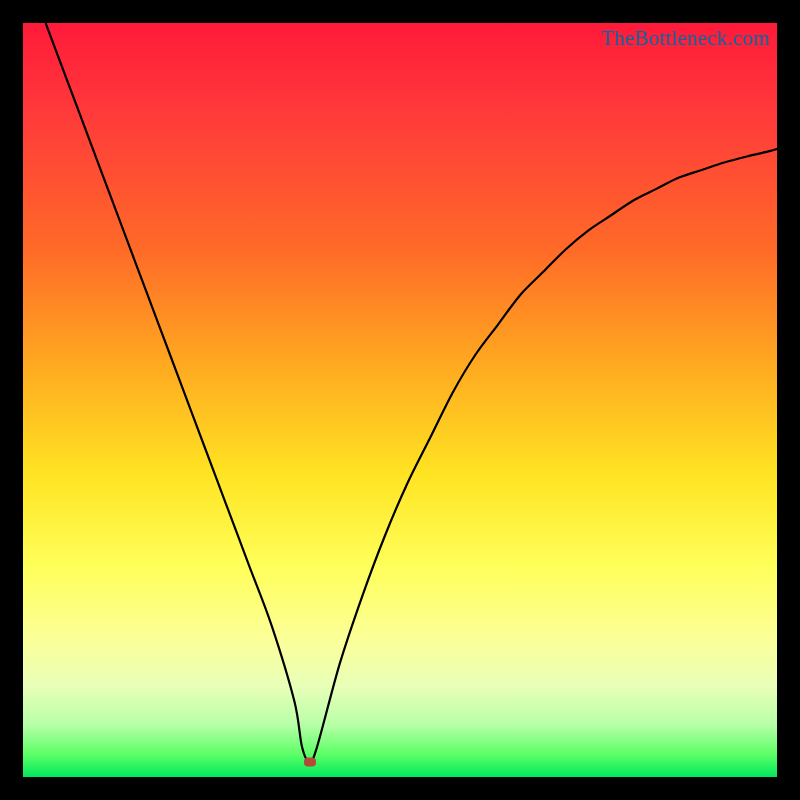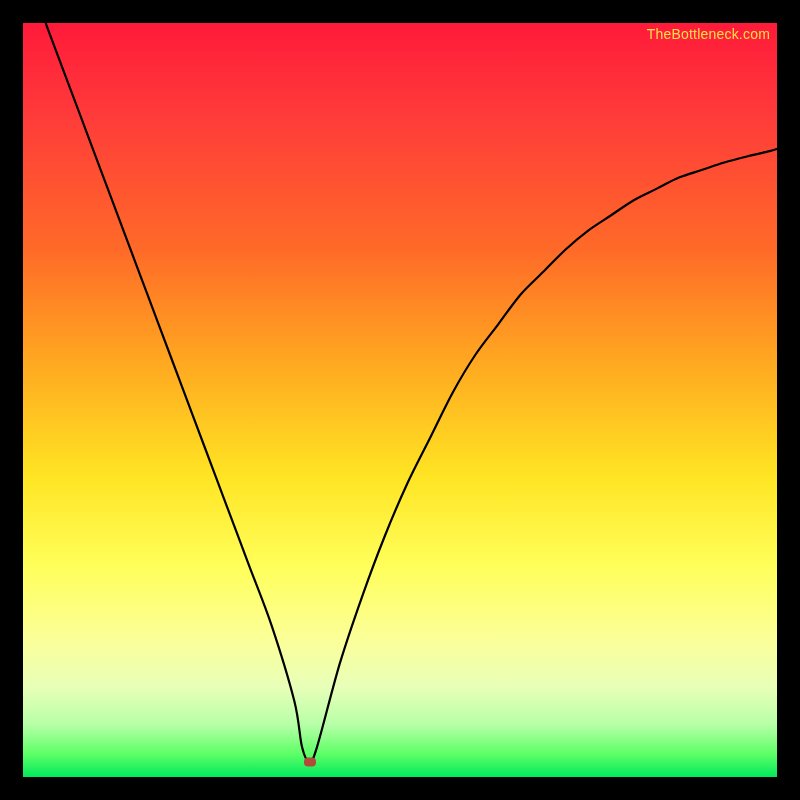--- a/index.html
+++ b/index.html
@@ -29,23 +29,23 @@
       #b8ffa8 93%,
       #5cff66 97%,
       #00e85c 100%
     );
     overflow: hidden;
   }
   .watermark {
     position: absolute;
     top: 26px;
     right: 30px;
-    font-family: Liberation Sans, sans-serif;
-    font-size: 14px;
-    color: #fde047;
+    font-family: Liberation Serif, serif;
+    font-size: 21px;
+    color: #0369a1;
     font-weight: 400;
     letter-spacing: 0.2px;
   }
   .curve-svg {
     position: absolute;
     left: 0;
     top: 0;
     width: 754px;
     height: 754px;
   }

